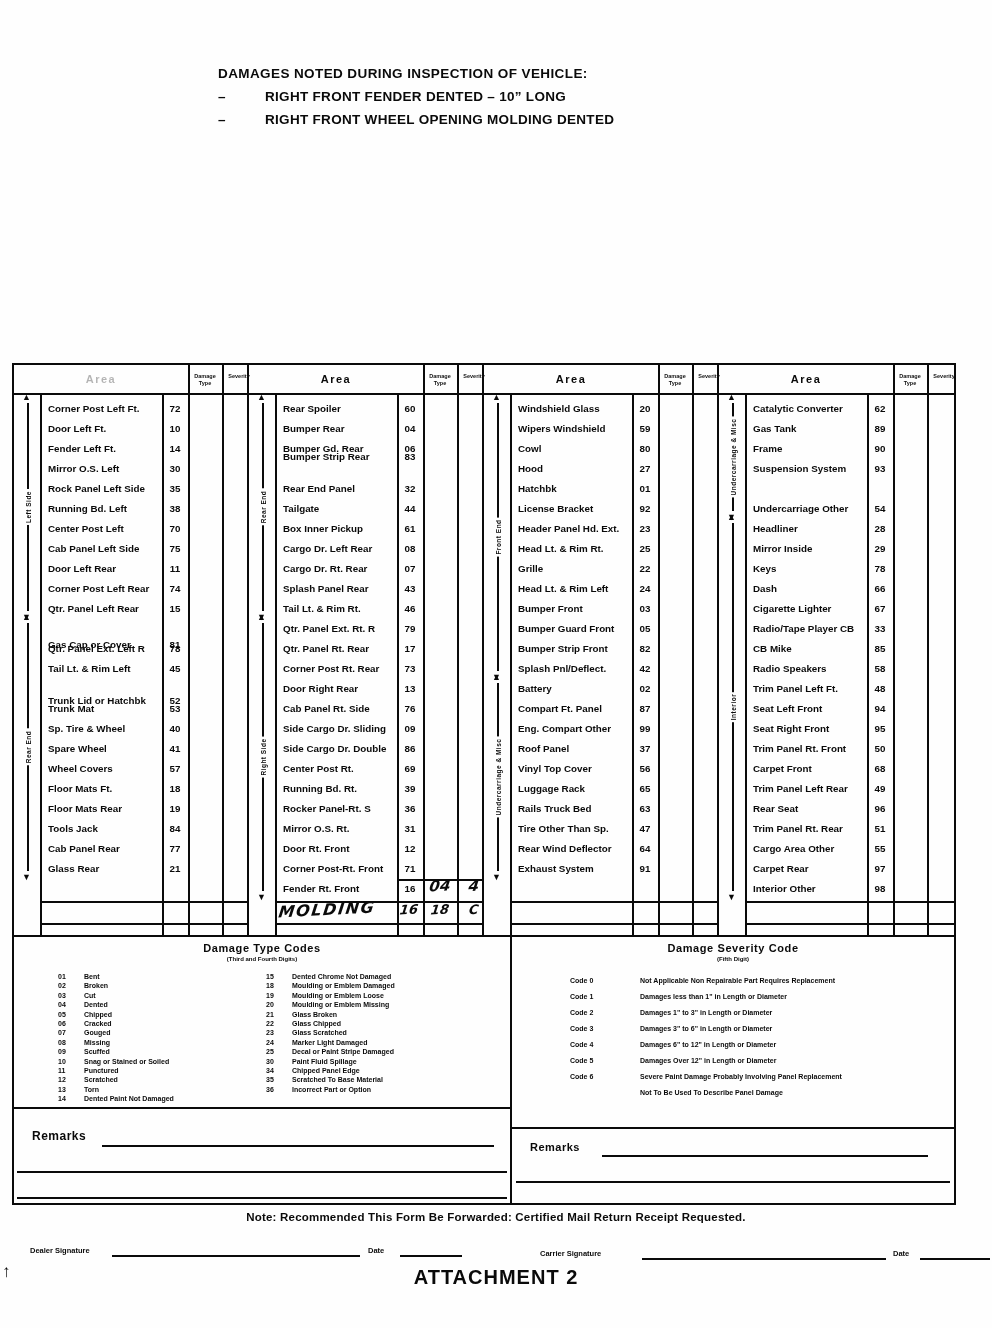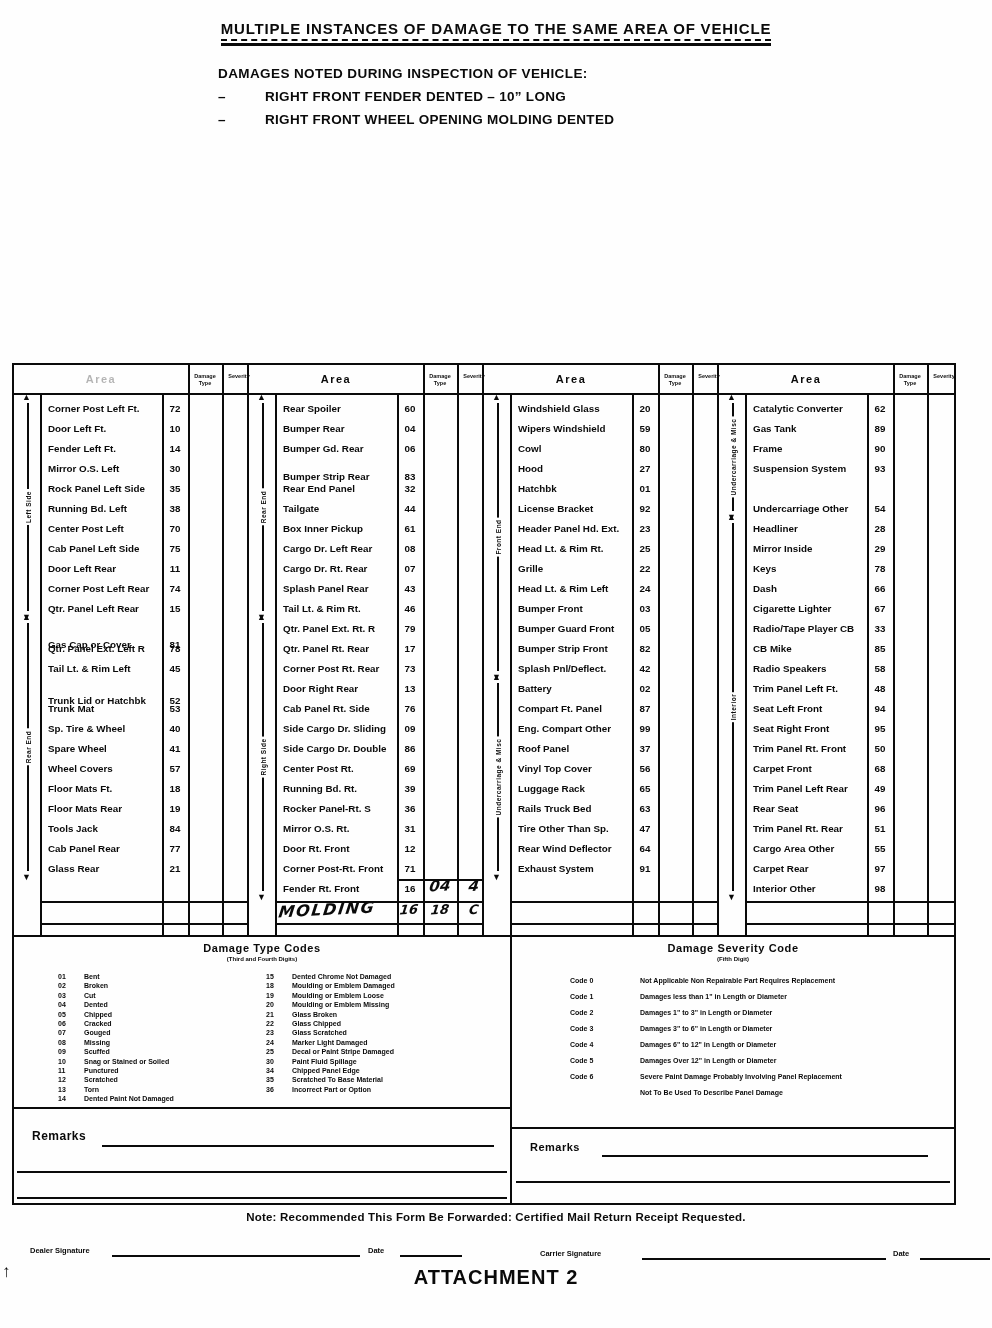--- a/index.html
+++ b/index.html
@@ -96,23 +96,20 @@
   .sig-line{position:absolute;border-top:2px solid #0a0a0a;}
   .attachment{position:absolute;left:0;right:0;top:1266px;text-align:center;
               font-size:20px;font-weight:bold;letter-spacing:1px;}
   .corner-mark{position:absolute;left:2px;top:1262px;font-size:17px;font-weight:bold;}
 </style>
 </head>
 <body>
 
 <div class="page">
 
-  <div class="doc-title">
-    <span>MULTIPLE INSTANCES OF DAMAGE TO THE SAME AREA OF VEHICLE</span>
-  </div>
 
   <div class="intro">
     <div class="intro-h">DAMAGES NOTED DURING INSPECTION OF VEHICLE:</div>
     <div class="intro-item">
       <span class="dash">–</span>
       <span>RIGHT FRONT FENDER DENTED – 10” LONG</span>
     </div>
     <div class="intro-item">
       <span class="dash">–</span>
       <span>RIGHT FRONT WHEEL OPENING MOLDING DENTED</span>
@@ -257,21 +254,21 @@
             <div class="c-code">60</div>
           </div>
           <div class="prow" style="top: 54px;">
             <div class="c-name">Bumper Rear</div>
             <div class="c-code">04</div>
           </div>
           <div class="prow" style="top: 74px;">
             <div class="c-name">Bumper Gd. Rear</div>
             <div class="c-code">06</div>
           </div>
-          <div class="prow" style="top: 102px; padding-left: 48px;">
+          <div class="prow" style="top: 82px; padding-left: 48px;">
             <div class="c-name">Bumper Strip Rear</div>
             <div class="c-code">83</div>
           </div>
           <div class="prow" style="top: 114px;">
             <div class="c-name">Rear End Panel</div>
             <div class="c-code">32</div>
           </div>
           <div class="prow" style="top: 134px;">
             <div class="c-name">Tailgate</div>
             <div class="c-code">44</div>

